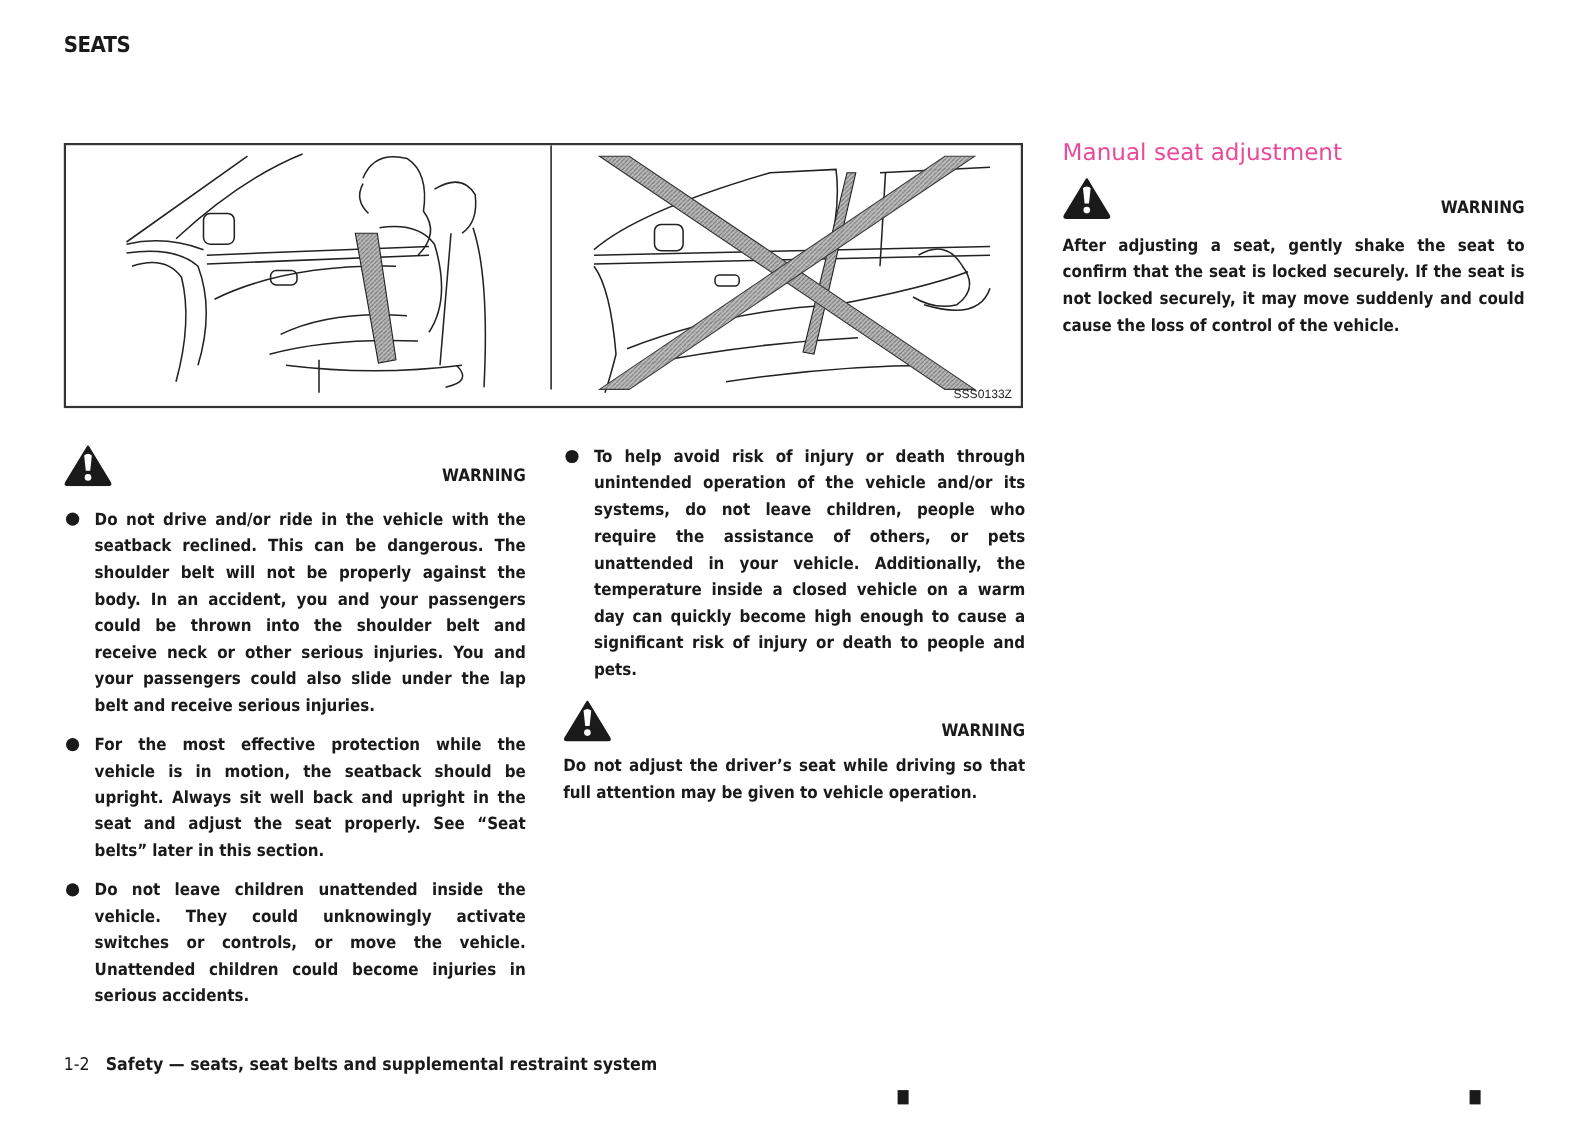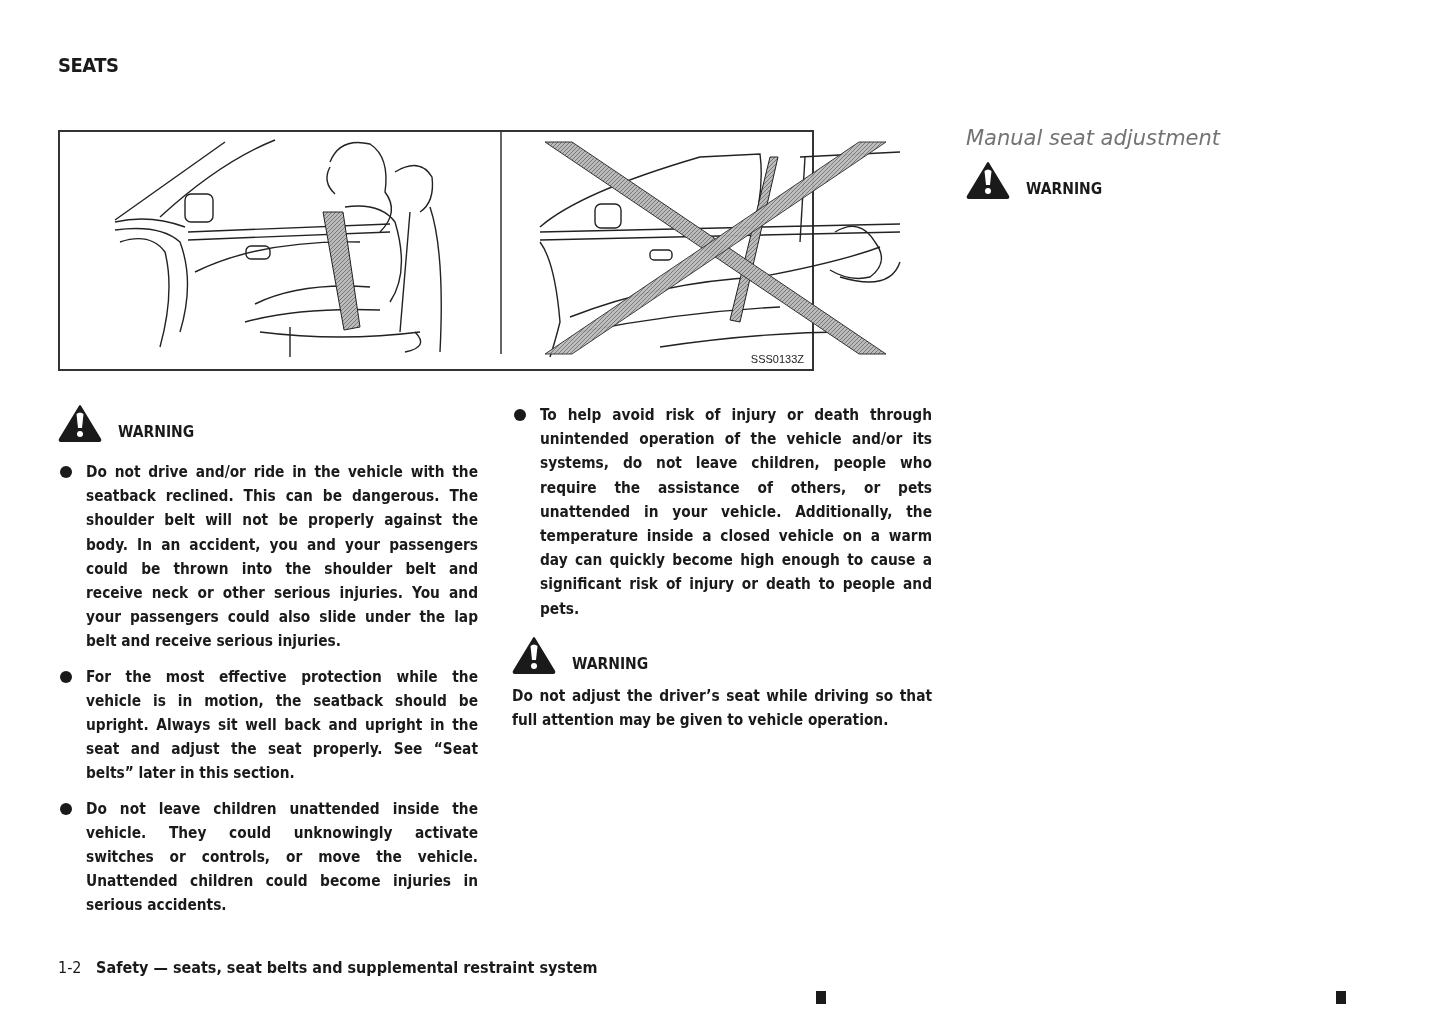--- a/index.html
+++ b/index.html
@@ -5,48 +5,47 @@
   html, body { margin: 0; padding: 0; background: #ffffff; }
   body {
     width: 1445px; height: 1019px; position: relative; overflow: hidden;
     font-family: "DejaVu Sans", "Liberation Sans", sans-serif;
     color: #1a1a1a;
   }
   .section-header {
     position: absolute; left: 58px; top: 28px;
     font-weight: bold; font-size: 20px; letter-spacing: -0.5px;
     font-family: "DejaVu Sans Condensed", "DejaVu Sans", sans-serif;
-    margin-top: 25px;
   }
   .figure {
-    position: absolute; left: 58px; top: 130px; width: 756px; height: 241px;
+    position: absolute; left: 58px; top: 130px; width: 872px; height: 241px;
     border: 2px solid #333; box-sizing: border-box; background: #fff;
   }
   .figure svg { position: absolute; left: 0; top: 0; }
   .fig-code {
     position: absolute; right: 8px; bottom: 4px;
     font-family: "Liberation Sans", sans-serif; font-size: 11px; color: #222;
   }
   .col {
     position: absolute; font-size: 15.3px; line-height: 24.2px; font-weight: bold;
     font-family: "DejaVu Sans Condensed", "DejaVu Sans", sans-serif;
   }
   .col p { margin: 0; text-align: justify; }
-  .warn-row { display: flex; align-items: flex-end; height: 42px; }
+  .warn-row { display: flex; align-items: flex-end; height: 42px; justify-content: space-between; }
   .warn-icon { width: 44px; height: 38px; flex: 0 0 auto; }
   .warn-label { margin-left: 16px; font-size: 15.5px; line-height: 16px; padding-bottom: 2px; }
   ul.bullets { list-style: none; margin: 0; padding: 0; }
   ul.bullets li { position: relative; padding-left: 28px; margin-bottom: 11px; text-align: justify; }
   ul.bullets li::before {
     content: ""; position: absolute; left: 2px; top: 6px;
     width: 12px; height: 12px; border-radius: 50%; background: #1a1a1a;
   }
   .heading-light {
     font-weight: normal; font-size: 21px; line-height: 26px;
-    font-family: "DejaVu Sans", sans-serif; color: #737373; font-style: italic;
+    font-family: "DejaVu Sans", sans-serif; color: #ec4899;
   }
   .footer {
     position: absolute; left: 58px; top: 958px; font-size: 16px;
     font-family: "DejaVu Sans Condensed", "DejaVu Sans", sans-serif;
   }
   .footer .pg { font-weight: normal; margin-right: 10px; }
   .footer .title { font-weight: bold; }
   .mark { position: absolute; top: 991px; width: 10px; height: 13px; background: #1a1a1a; }
 </style>
 </head>
@@ -149,20 +148,21 @@
 </div>
 
 <div class="col" style="left:966px; top:125px; width:420px;">
   <div class="heading-light">Manual seat adjustment</div>
   <div class="warn-row" style="margin-top:6px;">
     <svg class="warn-icon">
         <use href="#warn-tri"></use>
       </svg>
     <span class="warn-label">WARNING</span>
   </div>
+  <p style="margin-top:12px;">After adjusting a seat, gently shake the seat to confirm that the seat is locked securely. If the seat is not locked securely, it may move suddenly and could cause the loss of control of the vehicle.</p>
 </div>
 
 <div class="footer">
   <span class="pg">1-2</span>
   <span class="title">Safety — seats, seat belts and supplemental restraint system</span>
 </div>
 <div class="mark" style="left:816px;"></div>
 <div class="mark" style="left:1336px;"></div>
 
 </body></html>

